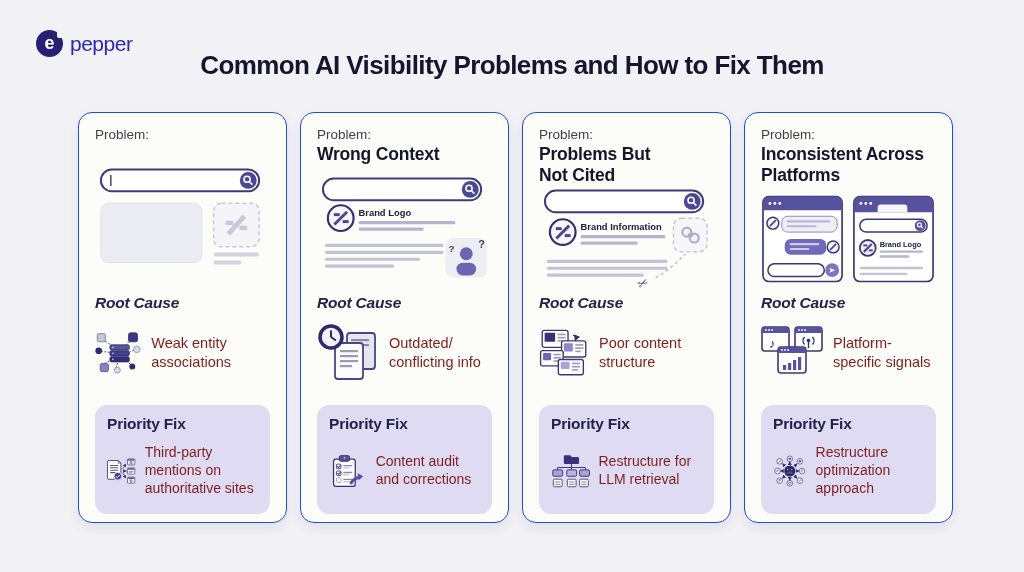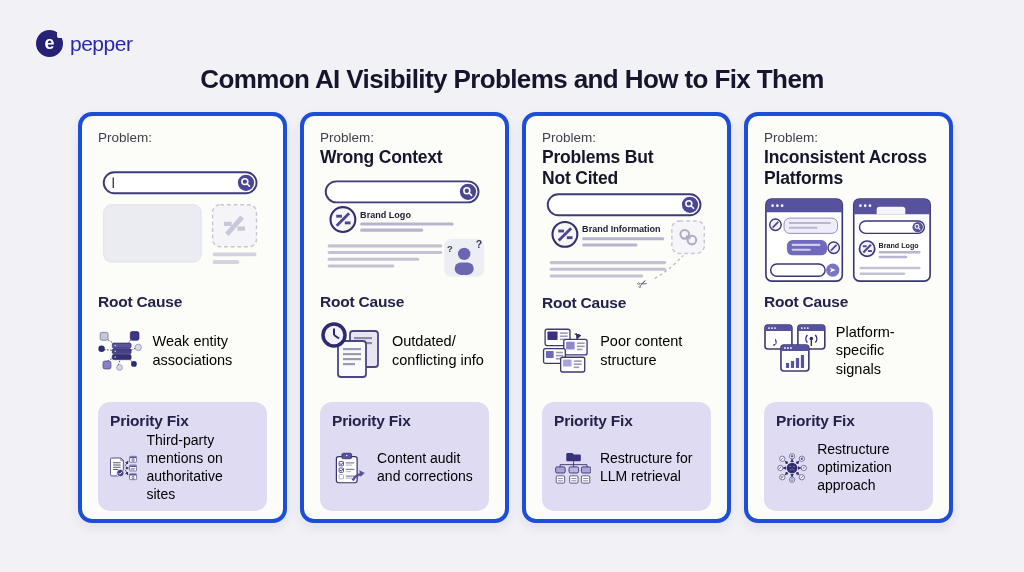--- a/index.html
+++ b/index.html
@@ -17,49 +17,49 @@
     background:#262174; color:#ffffff;
     display:flex; align-items:center; justify-content:center;
     font-size:18px; font-weight:bold; position:relative;
   }
   .logo-mark::after {
     content:""; position:absolute; top:1px; right:-1px;
     width:7px; height:7px; background:#f2f1f6; border-radius:2px;
   }
   .logo-text { color:#2b28ad; font-weight:normal; font-size:21px; letter-spacing:-0.5px; }
   .title {
-    position:absolute; top:64px; left:0; width:100%;
+    position:absolute; top:50px; left:0; width:100%;
     text-align:center; font-size:26px; font-weight:800;
     color:#15152d; letter-spacing:-0.6px;
   }
   
   .cards { position:absolute; left:78px; top:112px; display:flex; gap:13px; }
   .card {
     width:209px; height:411px;
     background:#fcfcf8;
-    border:4px solid #1d4ed8;
+    border:1px solid #1d4ed8;
     border-radius:14px;
     box-shadow:0 5px 12px rgba(40,40,80,0.08);
     padding:14px 16px 8px 16px;
     display:flex; flex-direction:column;
   }
   .card-top { height:176px; display:flex; flex-direction:column; }
   .problem-label { font-size:13.5px; color:#3f3f4e; margin-bottom:2px; }
   .problem-title {
     font-size:17.5px; font-weight:800; color:#15152c;
     line-height:1.22; white-space:pre-line; letter-spacing:-0.2px;
   }
   .illus { flex:1; display:flex; align-items:center; justify-content:center; }
   .rc-heading, .pf-heading {
     font-size:15.5px; font-weight:800; color:#23224c; letter-spacing:-0.2px;
   }
-  .rc-heading { height:20px; margin-bottom:5px; }
+  .rc-heading { height:20px; margin-bottom:5px;font-style:italic; }
   .rc-row { height:74px; display:flex; align-items:center; gap:10px; }
   .rc-text, .pf-text {
-    font-size:14.5px; color:#000000; line-height:1.28; white-space:pre-line;
+    font-size:14.5px; color:#7f1d1d; line-height:1.28; white-space:pre-line;
   }
   .pf-box {
     margin-top:17px; height:113px;
     background:#dfdbf2; border-radius:12px;
     padding:10px 12px;
   }
   .pf-heading { margin-bottom:5px; }
   .pf-row { display:flex; align-items:center; gap:9px; height:66px; }
   .pf-text { font-size:14px; }
   svg text { font-family:"Liberation Sans", sans-serif; }

